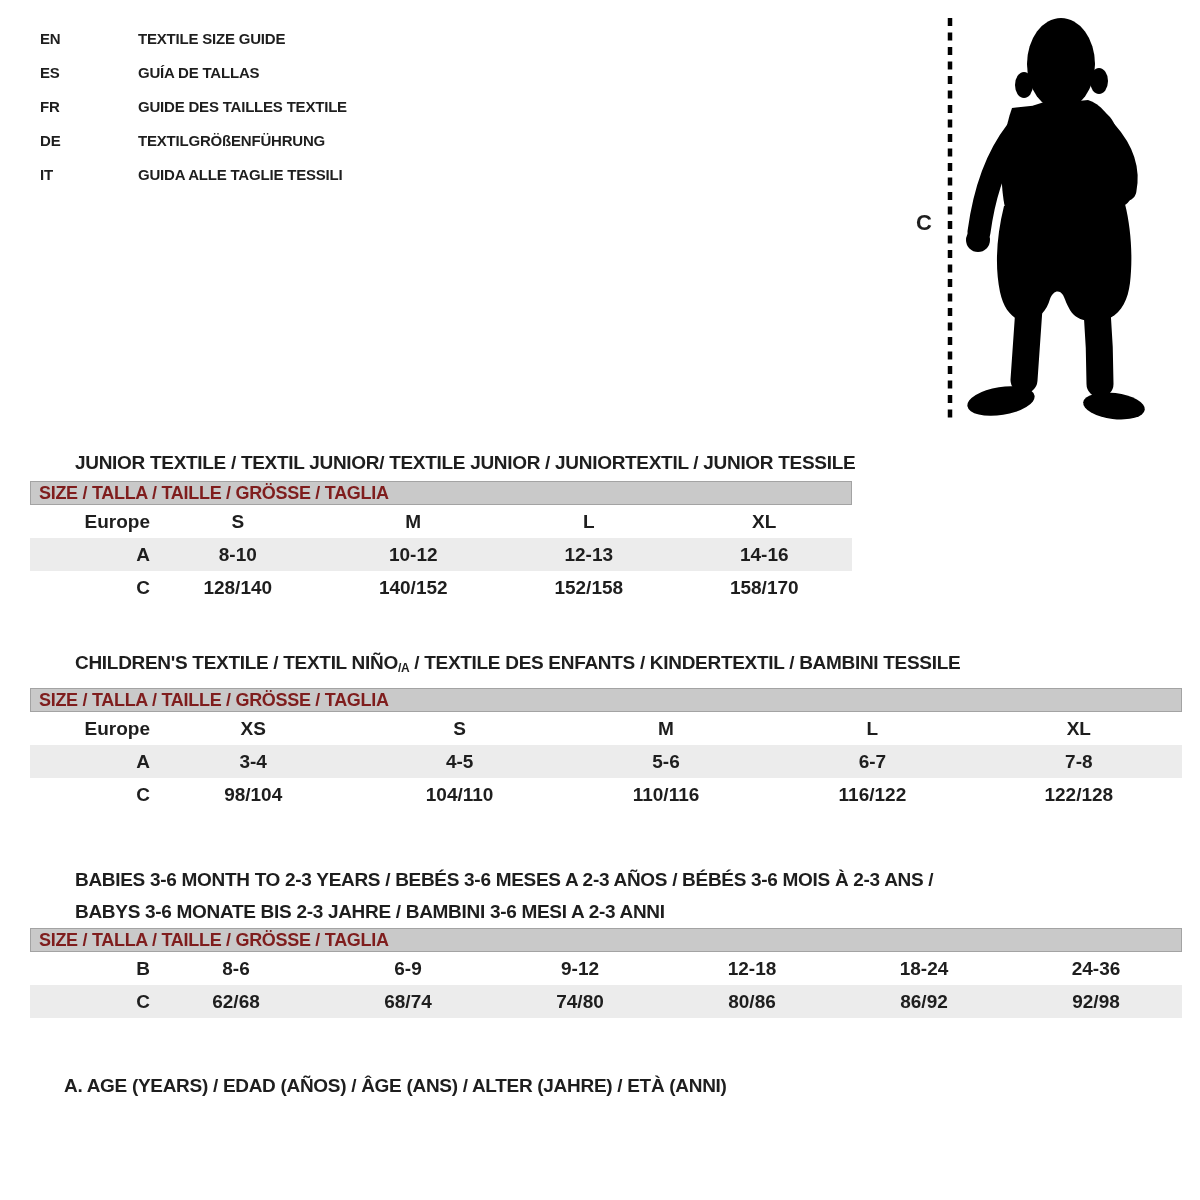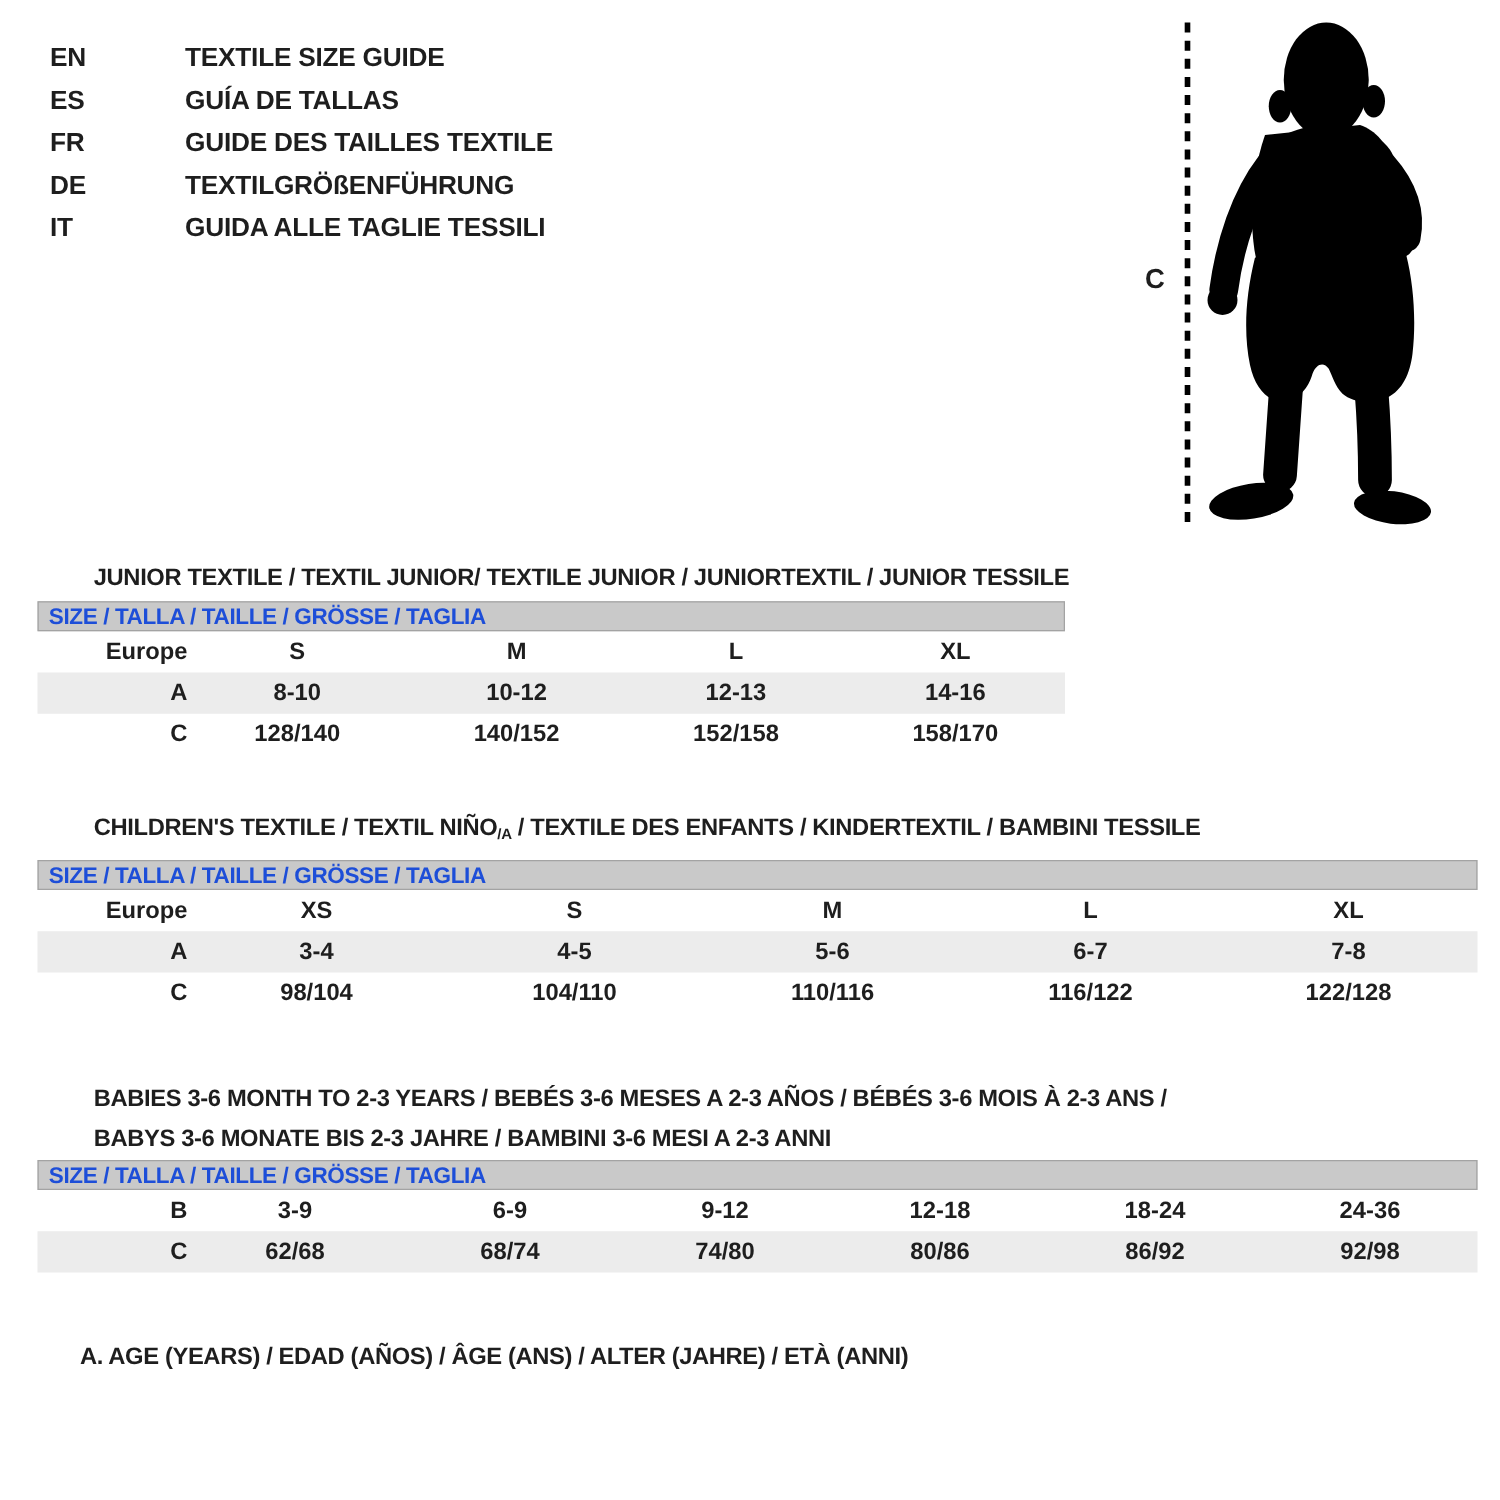--- a/index.html
+++ b/index.html
@@ -4,38 +4,38 @@
 <style>
   html,body{margin:0;padding:0;}
   body{
     width:1200px;height:1200px;position:relative;background:#ffffff;
     font-family:"Liberation Sans",sans-serif;font-weight:bold;color:#1e1e1e;
     -webkit-font-smoothing:antialiased;
   }
 
   
   .lang-block{position:absolute;left:40px;top:30px;}
-  .lang-row{display:flex;height:34px;align-items:center;font-size:21px;letter-spacing:-0.2px;gap:10px;}
+  .lang-row{display:flex;height:34px;font-size:15px;letter-spacing:-0.2px;}
   .lang-code{width:78px;}
   .lang-title{letter-spacing:-0.2px;margin-left:20px;}
 
   
   .figure{position:absolute;left:900px;top:0;width:300px;height:430px;}
   .figure svg{position:absolute;left:0;top:0;}
   .c-label{position:absolute;left:16px;top:210px;font-size:22px;}
 
   
   .sec-title{position:absolute;left:40px;font-size:19px;letter-spacing:-0.3px;white-space:nowrap;margin-left:35px;}
   .subscript{font-size:12px;vertical-align:-3px;}
 
   
   .stable{position:absolute;left:30px;}
   .band{
     height:22px;line-height:22px;background:#c9c9c9;border:1px solid #a3a3a3;
-    padding-left:8px;font-size:18px;color:#1d4ed8;letter-spacing:-0.3px;
+    padding-left:8px;font-size:18px;color:#7f1d1d;letter-spacing:-0.3px;
   }
   .trow{display:flex;height:33px;align-items:center;font-size:19px;}
   .trow.shaded{background:#ececec;}
   .tlabel{width:108px;padding-left:12px;text-align:right;}
   .tcell{flex:1;text-align:center;}
 
   
   .legend{position:absolute;left:24px;top:1068px;margin-left:40px;}
   .legend-line{height:35px;line-height:35px;font-size:19px;letter-spacing:-0.3px;white-space:nowrap;}
 </style>
@@ -142,21 +142,21 @@
     <span class="tcell">122/128</span>
   </div>
 </div>
 
 <h2 class="sec-title" style="top:853px;">BABIES 3-6 MONTH TO 2-3 YEARS / BEBÉS 3-6 MESES A 2-3 AÑOS / BÉBÉS 3-6 MOIS À 2-3 ANS /</h2>
 <h2 class="sec-title" style="top:885px;">BABYS 3-6 MONATE BIS 2-3 JAHRE / BAMBINI 3-6 MESI A 2-3 ANNI</h2>
 <div class="stable" style="top:928px;width:1152px;">
   <div class="band">SIZE / TALLA / TAILLE / GRÖSSE / TAGLIA</div>
   <div class="trow">
     <span class="tlabel">B</span>
-    <span class="tcell">3-9</span>
+    <span class="tcell">8-6</span>
     <span class="tcell">6-9</span>
     <span class="tcell">9-12</span>
     <span class="tcell">12-18</span>
     <span class="tcell">18-24</span>
     <span class="tcell">24-36</span>
   </div>
   <div class="trow shaded">
     <span class="tlabel">C</span>
     <span class="tcell">62/68</span>
     <span class="tcell">68/74</span>

